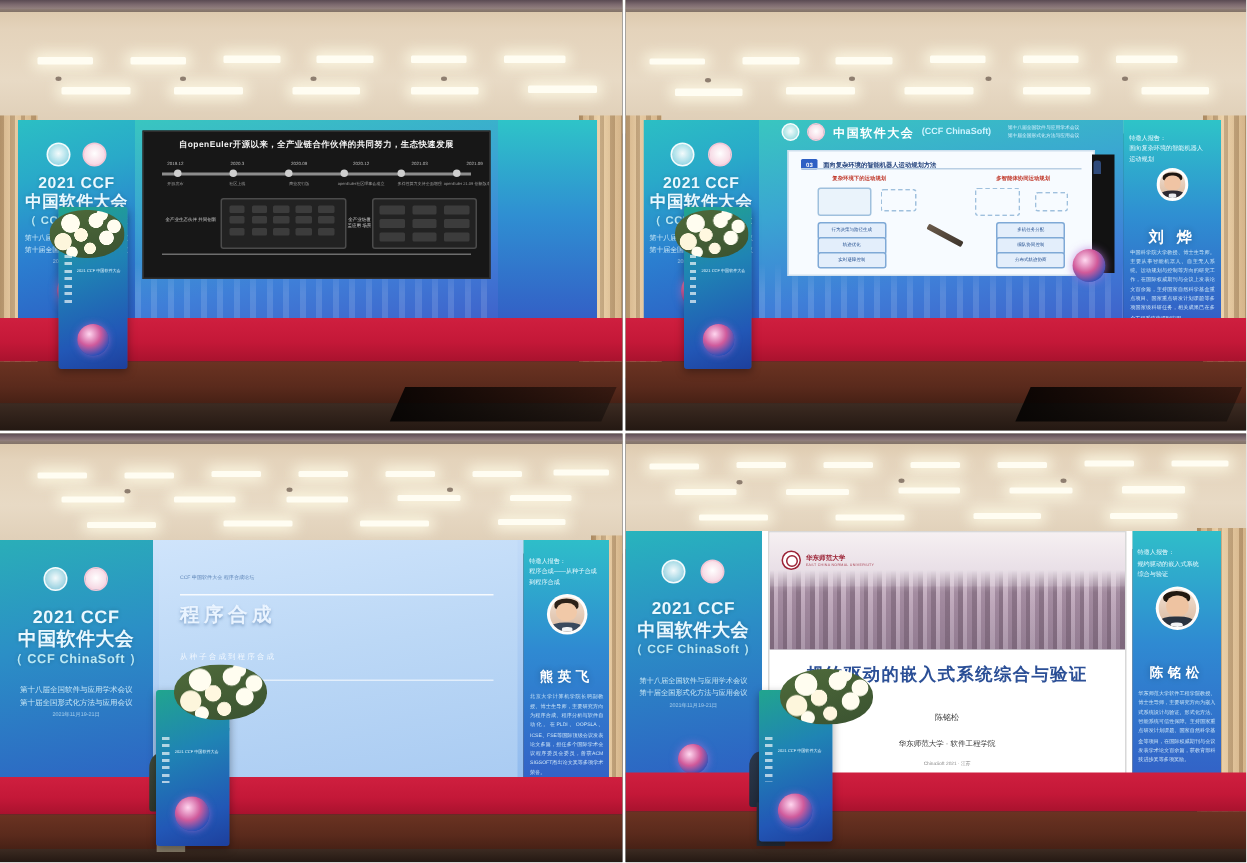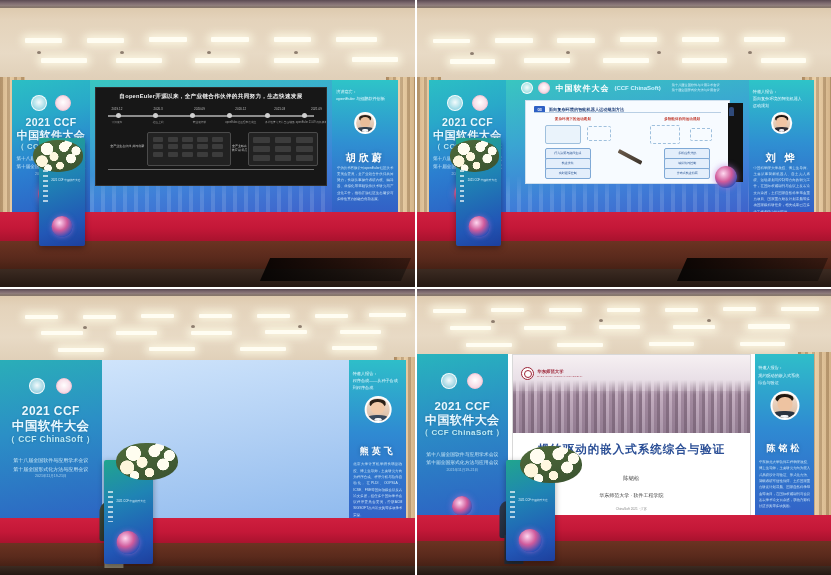--- a/index.html
+++ b/index.html
@@ -288,36 +288,20 @@
               <span class="chip" style="left:69%;top:41%;width:24%;height:18%"></span>
               <span class="chip" style="left:7%;top:69%;width:24%;height:18%"></span>
               <span class="chip" style="left:38%;top:69%;width:24%;height:18%"></span>
               <span class="chip" style="left:69%;top:69%;width:24%;height:18%"></span>
             </div>
             <div class="pl" style="left:59%;top:58%;width:7%;text-align:center">全产业链覆盖应用
 场景</div>
             <div class="baseline"></div>
           </div>
 
-          <div class="bd-right">
-            <div class="sp-head">
-              <div>演讲嘉宾：</div>
-              <div>openEuler 与鲲鹏软件创新</div>
-            </div>
-            <div class="sp-photo">
-              <div class="sp-face">
-                  <i class="hair"></i>
-                  <i class="skin"></i>
-                  <i class="body"></i>
-                  <i class="collar"></i>
-                </div>
-            </div>
-            <div class="sp-name">胡欣蔚</div>
-            <div class="sp-bio">华为技术有限公司openEuler社区技术委员会委员，全产业链合作伙伴共同努力，长期从事操作系统内核、编译器、虚拟化等基础软件技术研究与产业化工作，推动开源社区生态建设与多样性算力的融合创新发展。</div>
-          </div>
         </div>
 
         <div class="stage-carpet"></div>
         <div class="stage-front"></div>
         <div class="floor"></div>
         <div class="floor-shine"></div>
 
         <div class="person" style="left:12%;width:6%;height:16%;bottom:22%">
           <i class="head"></i>
             <i class="hair"></i>
@@ -497,20 +481,29 @@
               <div class="b-cn" style="font-size:12.5px">中国软件大会</div>
               <div class="b-en" style="font-size:8.5px">（ CCF ChinaSoft ）</div>
             </div>
             <div class="b-subs" style="top:59%">
               <div class="b-sub" style="font-size:5px">第十八届全国软件与应用学术会议</div>
               <div class="b-sub" style="font-size:5px">第十届全国形式化方法与应用会议</div>
               <div class="b-sub tiny">2021年11月19-21日</div>
             </div>
           </div>
 
+          <div class="screen sc-sky" style="left:26%;right:15%;top:0;height:100%">
+            <div class="kicker">CCF 中国软件大会 程序合成论坛</div>
+            <div class="rulea"></div>
+            <div class="big">程序合成</div>
+            <div class="sub">从种子合成到程序合成</div>
+            <div class="ruleb"></div>
+            <div class="presenter">主讲人：熊英飞</div>
+            <div class="affil">北京大学</div>
+          </div>
 
           <div class="bd-right" style="width:14%;background:linear-gradient(180deg,#2ebec9 0%,#2f8ad2 45%,#3360c6 100%)">
             <div class="sp-head">
               <div>特邀人报告：</div>
               <div>程序合成——从种子合成</div>
               <div>到程序合成</div>
             </div>
             <div class="sp-photo" style="top:22%;width:40%;padding-bottom:40%">
               <div class="sp-face">
                   <i class="hair"></i>

